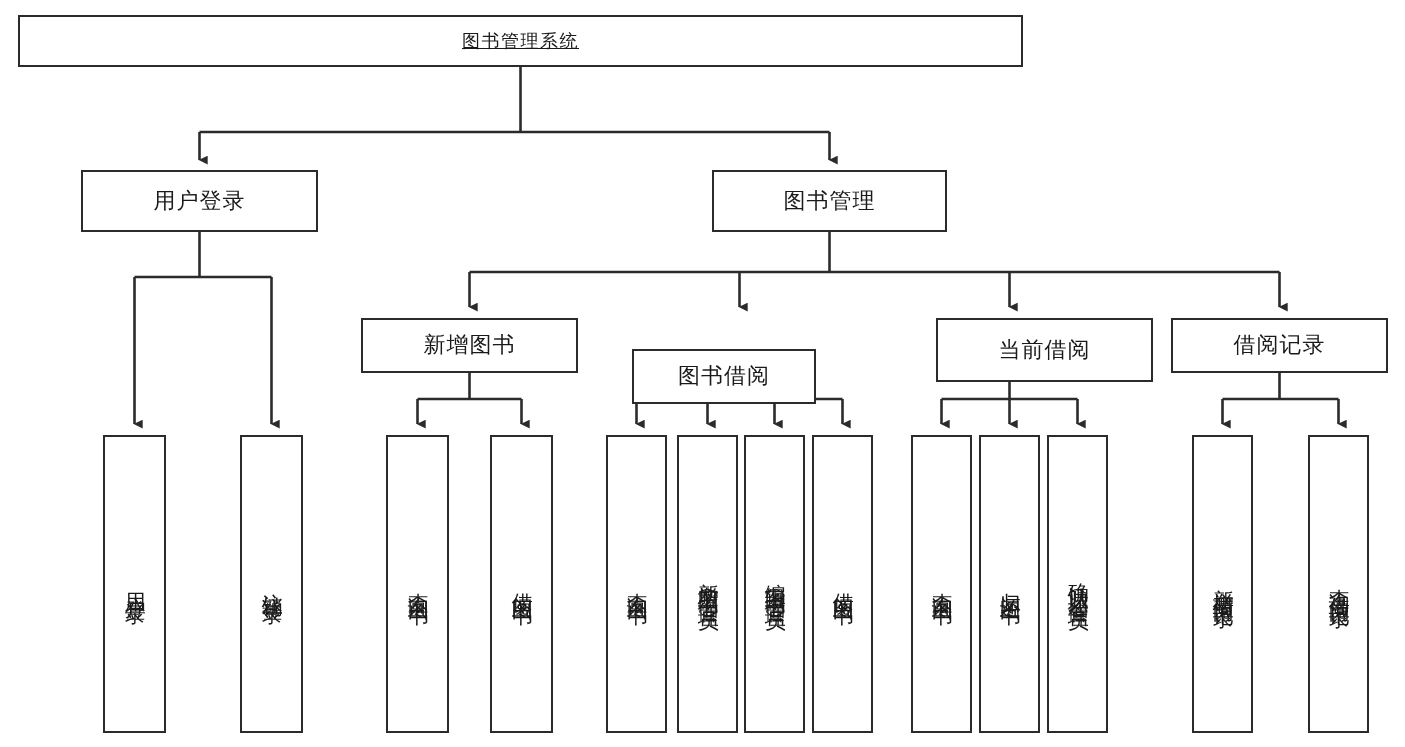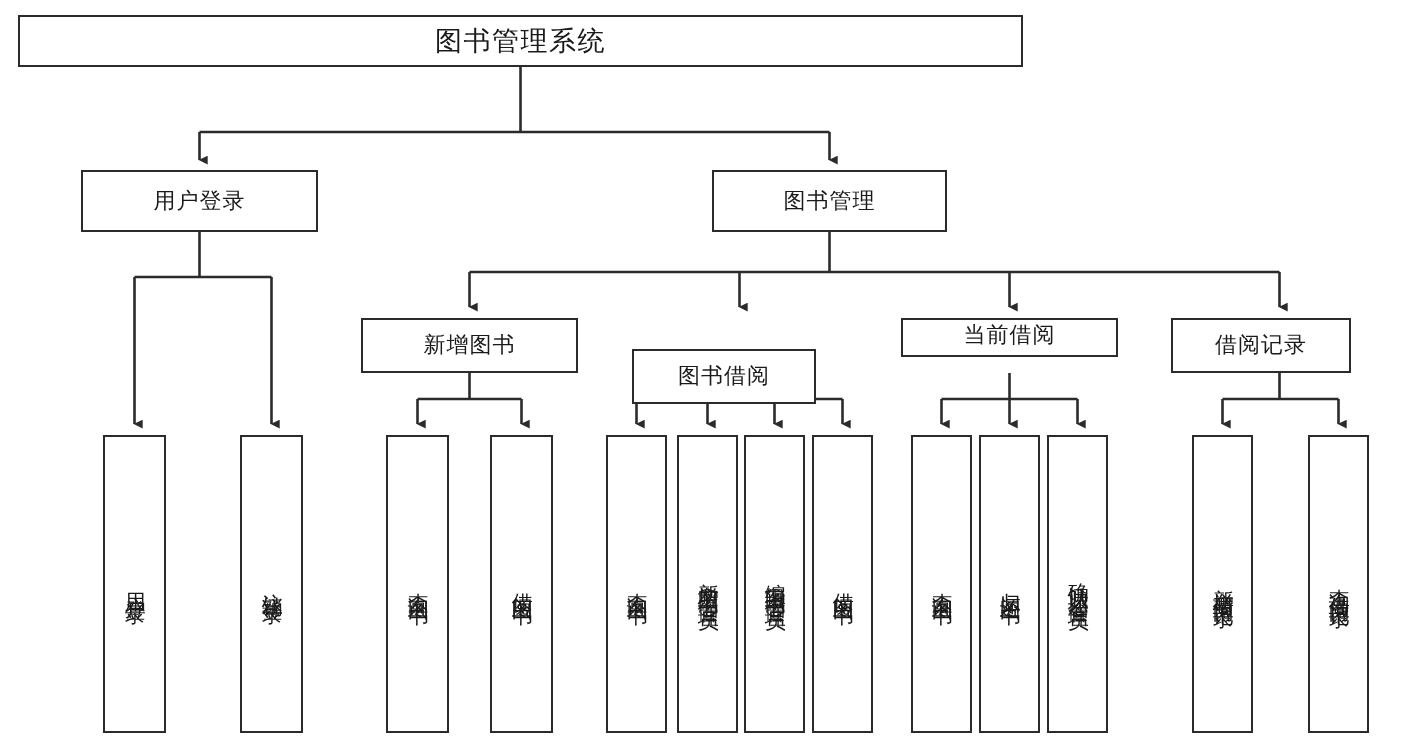--- a/index.html
+++ b/index.html
@@ -49,22 +49,23 @@
   }
   .node.vertical .node-label {
     font-size: 21px;
     writing-mode: vertical-rl;
     text-orientation: upright;
     letter-spacing: 4px;
     white-space: nowrap;
     max-height: 100%;
   }
   #root-node .node-label {
-    font-size: 27px;
+    font-size: 18px;
     letter-spacing: 1.5px;
+    text-decoration: underline;
   }
   .watermark {
     position: absolute;
     right: 8px;
     bottom: 4px;
     font-size: 19px;
     color: #b9b9b9;
     white-space: nowrap;
     letter-spacing: 0.5px;
     font-family: "DejaVu Sans", "Liberation Sans", sans-serif;
@@ -138,24 +139,24 @@
   <div class="node horizontal" style="left:712px; top:170px; width:235px; height:62px;font-family:Liberation Serif, serif;">
     <span class="node-label">图书管理</span>
   </div>
 
   <div class="node horizontal" style="left:361px; top:318px; width:217px; height:55px;">
     <span class="node-label">新增图书</span>
   </div>
   <div class="node horizontal" style="left:632px; top:318px; width:184px; height:55px;margin-top:31px;">
     <span class="node-label">图书借阅</span>
   </div>
-  <div class="node horizontal" style="left:901px; top:318px; width:217px; height:39px;font-family:Liberation Mono, monospace;">
+  <div class="node horizontal" style="left:936px; top:318px; width:217px; height:64px;">
     <span class="node-label">当前借阅</span>
   </div>
-  <div class="node horizontal" style="left:1171px; top:318px; width:180px; height:55px;">
+  <div class="node horizontal" style="left:1171px; top:318px; width:217px; height:55px;">
     <span class="node-label">借阅记录</span>
   </div>
 
   <div class="node vertical" style="left:103px; top:435px; width:63px; height:298px;">
     <span class="node-label" style="font-size: 21px; letter-spacing: 4px;">用户登录</span>
   </div>
   <div class="node vertical" style="left:240px; top:435px; width:63px; height:298px;">
     <span class="node-label" style="font-size: 21px; letter-spacing: 4px;">注销登录</span>
   </div>
 

